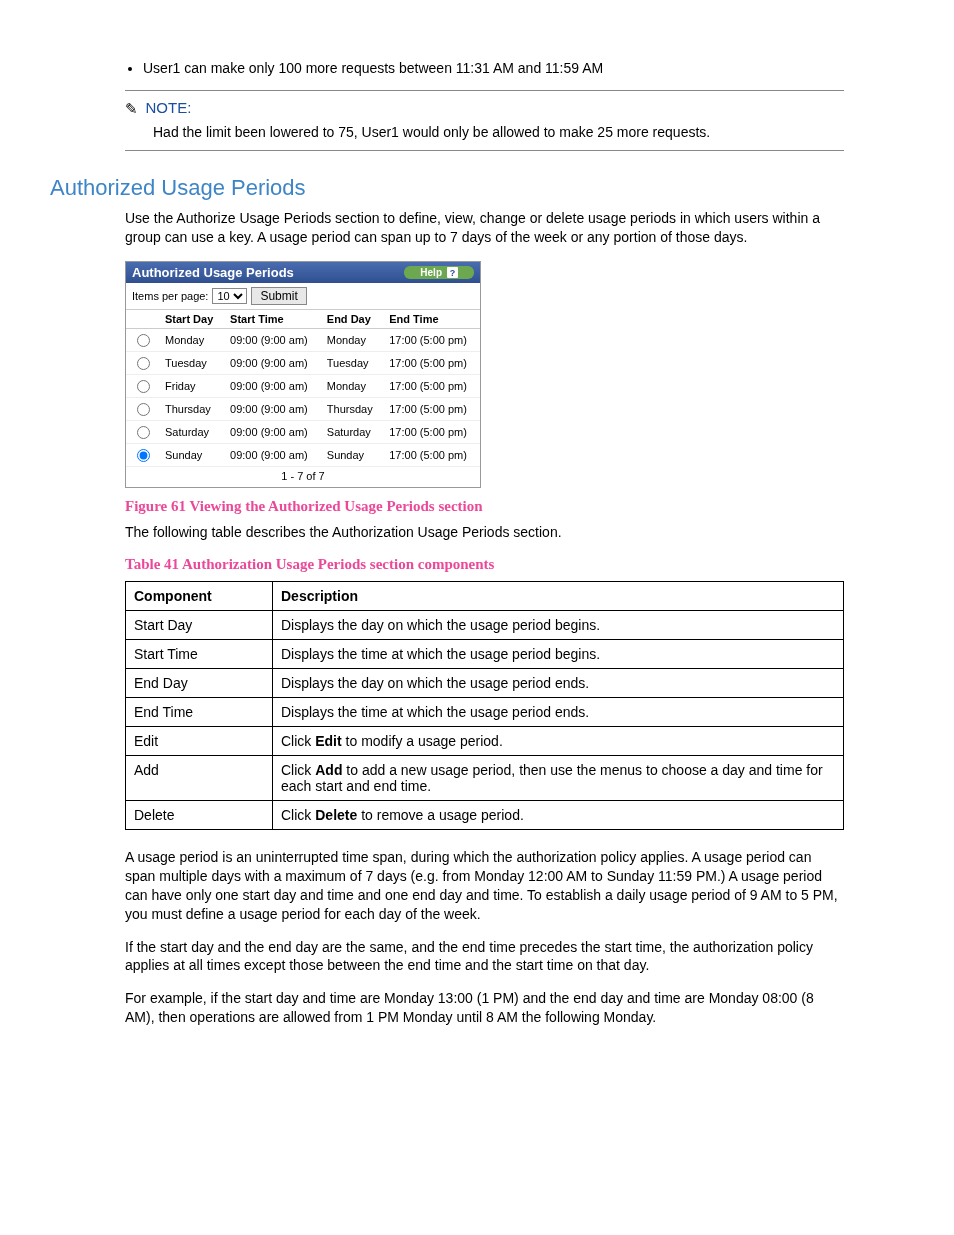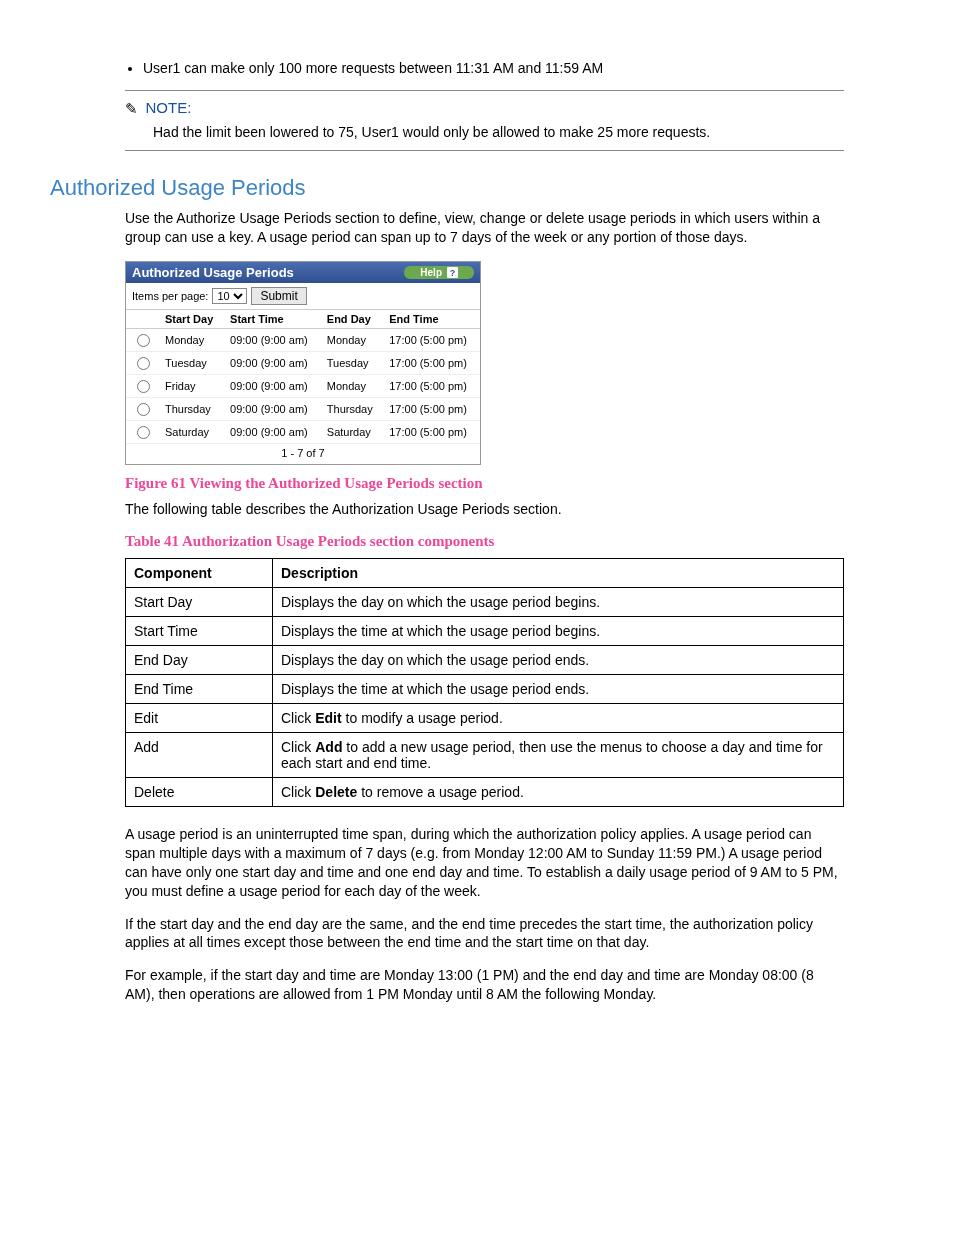--- a/index.html
+++ b/index.html
@@ -199,20 +199,27 @@
             <td>Thursday</td>
             <td>17:00 (5:00 pm)</td>
           </tr>
           <tr>
             <td class="radio"><input type="radio" name="uprow" style=""></td>
             <td>Saturday</td>
             <td>09:00 (9:00 am)</td>
             <td>Saturday</td>
             <td>17:00 (5:00 pm)</td>
           </tr>
+          <tr>
+            <td class="radio"><input type="radio" name="uprow" checked="" style=""></td>
+            <td>Sunday</td>
+            <td>09:00 (9:00 am)</td>
+            <td>Sunday</td>
+            <td>17:00 (5:00 pm)</td>
+          </tr>
         </tbody>
     </table>
     <div class="pager">1 - 7 of 7</div>
   </div>
 
   <div class="fig-caption">Figure 61 Viewing the Authorized Usage Periods section</div>
   <p class="para">The following table describes the Authorization Usage Periods section.</p>
   <div class="tbl-caption">Table 41 Authorization Usage Periods section components</div>
 
   <table class="desc">

